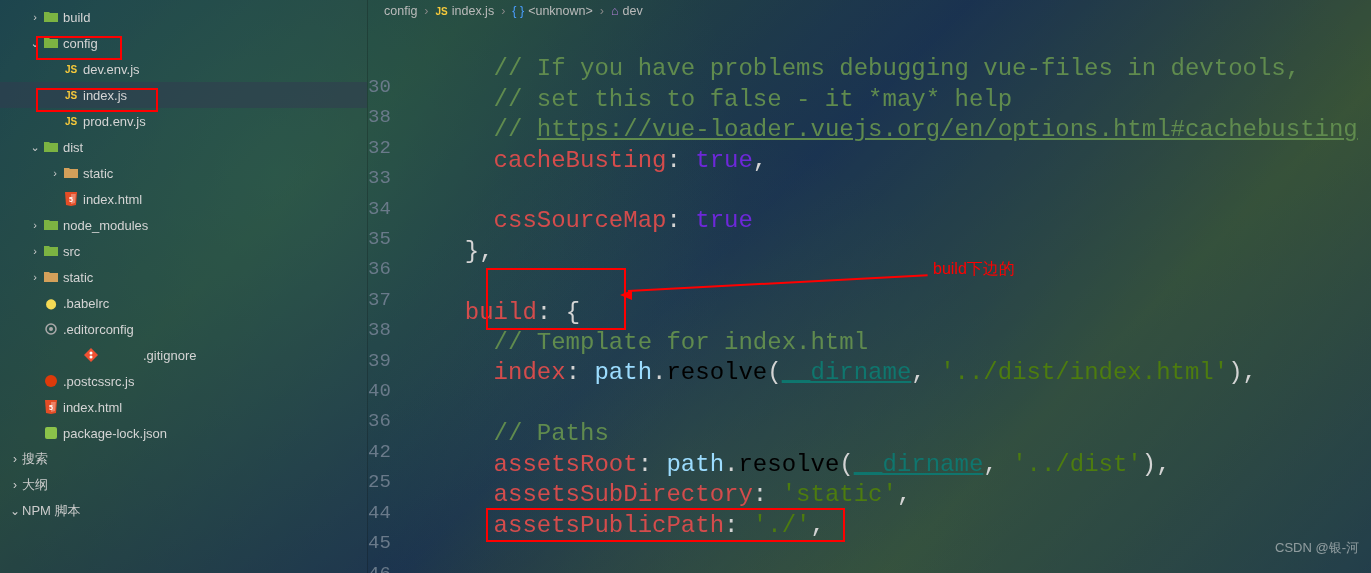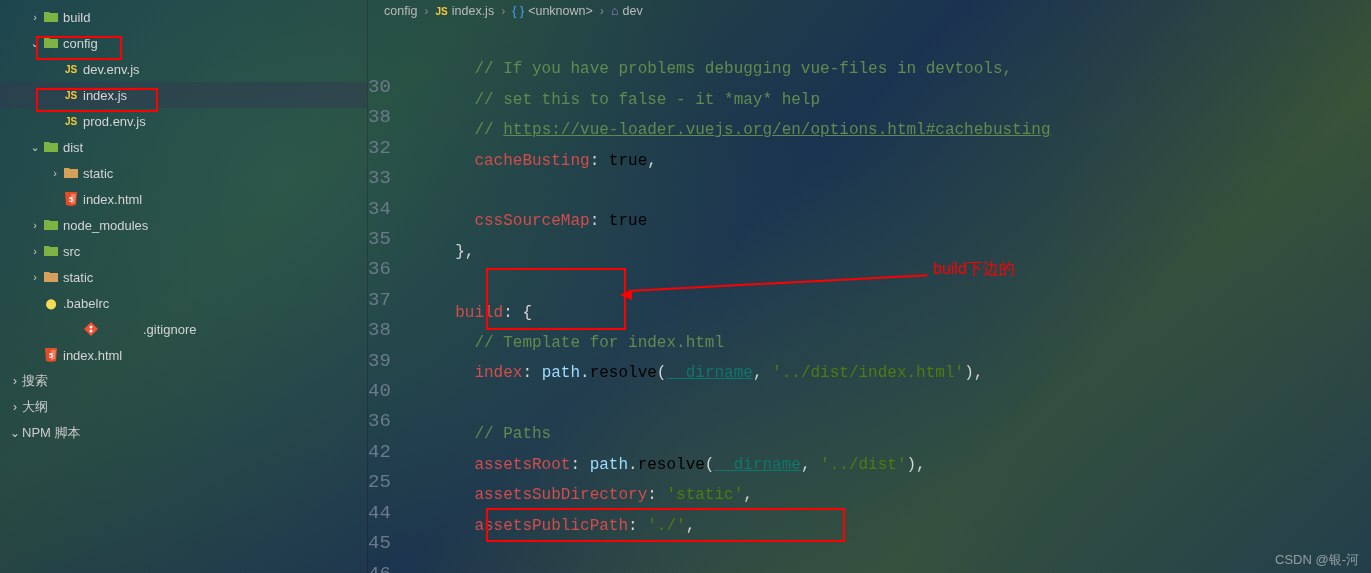--- a/index.html
+++ b/index.html
@@ -81,29 +81,29 @@
   width: 68px;
   padding-right: 26px;
   color: #6a7a8a;
   font-size: 19px;
   line-height: 30.4px;
   padding-top: 2px;
   margin-top: 48px;
 }
 .code {
   flex: 1;
-  font-size: 16px;
+  font-size: 24px;
   line-height: 30.4px;
   padding-top: 2px;
   white-space: pre;
   position: relative;
 }
 .c-comment { color: #608b4e; }
 .c-prop { color: #d44c4c; margin-top: 12px; }
-.c-true { color: #000000; text-align: center; }
+.c-true { color: #6d28d9; text-align: center; }
 .c-string { color: #4d7c0f; }
 .c-func { color: #000000; margin-top: 8px; }
 .c-obj { color: #9cdcfe; }
 .c-dirname { color: #0f766e; text-decoration: underline; }
 .c-punct { color: #d4d4d4; }
 .c-url { color: #608b4e; text-decoration: underline; }
 .anno-box1 { position: absolute; left: 486px; top: 268px; width: 140px; height: 62px; border: 2px solid #ff0000; pointer-events: none; }
 .anno-box2 { position: absolute; left: 486px; top: 508px; width: 359px; height: 34px; border: 2px solid #ff0000; pointer-events: none; }
 .anno-text { position: absolute; left: 933px; top: 259px; color: #ff0000; font-family: "Microsoft YaHei", sans-serif; font-size: 16px; pointer-events: none; }
 .anno-line {
@@ -123,21 +123,21 @@
   top: 290px;
   width: 0; height: 0;
   border-right: 12px solid #ff0000;
   border-top: 5px solid transparent;
   border-bottom: 5px solid transparent;
   pointer-events: none;
 }
 .watermark {
   position: absolute;
   right: 12px;
-  bottom: 4px;
+  bottom: 16px;
   font-family: "Microsoft YaHei", sans-serif;
   font-size: 13px;
   color: rgba(230,230,230,0.55);
 }
 svg.fi { width: 16px; height: 16px; }
 </style>
 </head>
 <body>
 <div class="bg-overlay"></div>
 
@@ -239,41 +239,69 @@
           </span>
           <span>static</span>
         </div>
         <div class="tree-item" style="padding-left: 28px;">
           <span class="chevron"></span>
           <span class="icon">
             <span class="icon-babel">⬤</span>
           </span>
           <span>.babelrc</span>
         </div>
+        <div class="tree-item" style="padding-left: 28px;">
+          <span class="chevron"></span>
+          <span class="icon">
+            <svg class="fi" viewBox="0 0 16 16">
+              <circle cx="8" cy="8" r="5" fill="none" stroke="#aaa" stroke-width="1.5"></circle>
+              <circle cx="8" cy="8" r="2" fill="#aaa"></circle>
+            </svg>
+          </span>
+          <span>.editorconfig</span>
+        </div>
         <div class="tree-item" style="padding-left: 28px; gap: 40px;">
           <span class="chevron"></span>
           <span class="icon">
             <svg class="fi" viewBox="0 0 16 16">
               <path fill="#f05133" d="M8 1l7 7-7 7-7-7z"></path>
               <circle cx="8" cy="6" r="1.5" fill="#fff"></circle>
               <circle cx="8" cy="10" r="1.5" fill="#fff"></circle>
             </svg>
           </span>
           <span>.gitignore</span>
         </div>
         <div class="tree-item" style="padding-left: 28px;">
           <span class="chevron"></span>
           <span class="icon">
             <svg class="fi" viewBox="0 0 16 16">
+              <circle cx="8" cy="8" r="6" fill="#dd3a0a"></circle>
+            </svg>
+          </span>
+          <span>.postcssrc.js</span>
+        </div>
+        <div class="tree-item" style="padding-left: 28px;">
+          <span class="chevron"></span>
+          <span class="icon">
+            <svg class="fi" viewBox="0 0 16 16">
               <path fill="#e44d26" d="M2 1l1 13 5 1 5-1 1-13z"></path>
               <path fill="#fff" d="M8 3v10l4-1 .8-9z" opacity=".3"></path>
               <text x="8" y="11" font-size="7" fill="#fff" text-anchor="middle" font-family="sans-serif" font-weight="bold">5</text>
             </svg>
           </span>
           <span>index.html</span>
+        </div>
+        <div class="tree-item" style="padding-left: 28px;">
+          <span class="chevron"></span>
+          <span class="icon">
+            <svg class="fi" viewBox="0 0 16 16">
+              <rect x="2" y="2" width="12" height="12" rx="2" fill="#8bc34a"></rect>
+            </svg>
+          </span>
+          <span>package-lock.json</span>
         </div>
       </div>
     <div class="config-box"></div>
     <div class="index-box"></div>
     <div id="panels">
         <div class="panel-header">
           <span class="chevron">›</span>
           <span>搜索</span>
         </div>
         <div class="panel-header">

